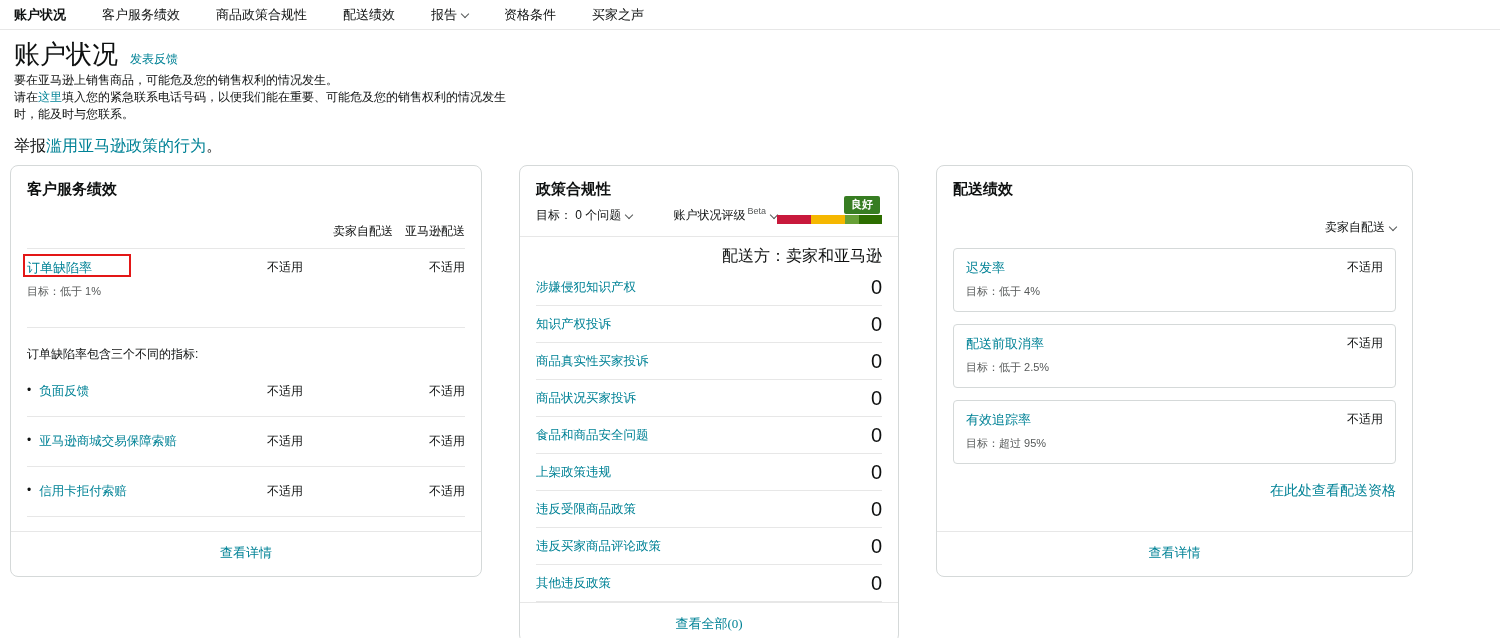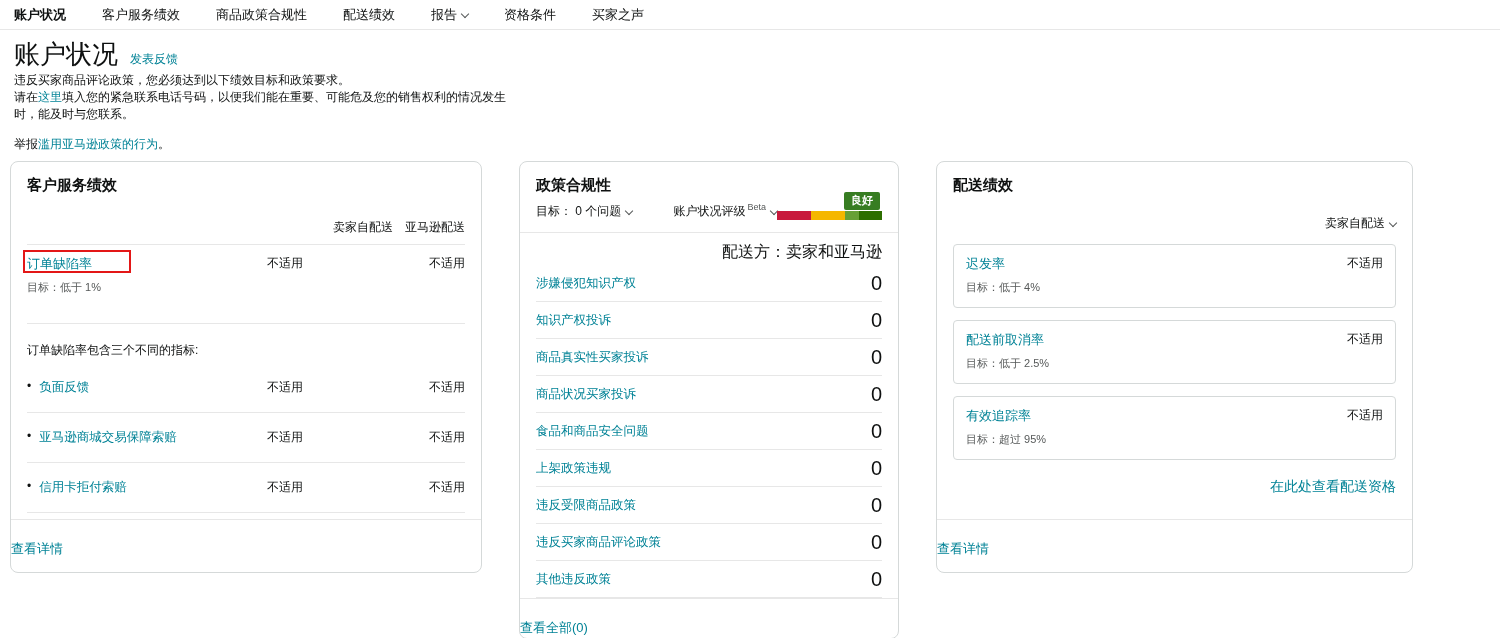--- a/index.html
+++ b/index.html
@@ -35,32 +35,32 @@
   }
   .topnav a{ color:var(--text); font-size:13px; white-space:nowrap; }
   .topnav a.active{ font-weight:700; }
 
   
   .page-head{ padding:8px 14px 0; }
   .title-row{ display:flex; align-items:baseline; gap:12px; }
   .title-row h1{ font-size:26px; font-weight:400; line-height:32px; }
   .title-row a{ font-size:12px; }
   .desc{ font-size:12px; line-height:17px; margin-top:2px; }
-  .report-line{ font-size:12px; margin-top:13px; }
+  .report-line{ font-size:16px; margin-top:13px; }
 
   
   .cards{ display:flex; align-items:flex-start; gap:37px; padding-left:10px; margin-top:8px; }
   .card{
     border:1px solid var(--border); border-radius:8px; background:#fff;
     display:flex; flex-direction:column;
   }
   .card-title{ font-size:15px; font-weight:700; }
   .card-footer{
     margin-top:auto; border-top:1px solid var(--divider);
-    padding:20px 0 14px;
+    text-align:center; padding:12px 0 14px;font-family:Liberation Serif, serif;
   }
   .card-footer a{ font-size:13px; }
 
   
   .card1{ width:472px; height:412px; }
   .c1-pad{ padding:14px 16px 0; }
   .cs-cols{
     display:flex; justify-content:flex-end; gap:12px;
     padding:24px 16px 8px; font-size:12px;
   }
@@ -145,21 +145,21 @@
   <a>资格条件</a>
   <a>买家之声</a>
 </nav>
 
 <header class="page-head">
   <div class="title-row">
     <h1>账户状况</h1>
     <a>发表反馈</a>
   </div>
   <div class="desc">
-    <div>违反买家商品评论政策，您必须达到以下绩效目标和政策要求。</div>
+    <div>要在亚马逊上销售商品，可能危及您的销售权利的情况发生。</div>
     <div><span>请在</span><a>这里</a><span>填入您的紧急联系电话号码，以便我们能在重要、可能危及您的销售权利的情况发生</span></div>
     <div>时，能及时与您联系。</div>
   </div>
   <div class="report-line">
     <span>举报</span><a>滥用亚马逊政策的行为</a><span>。</span>
   </div>
 </header>
 
 <main class="cards">
 

